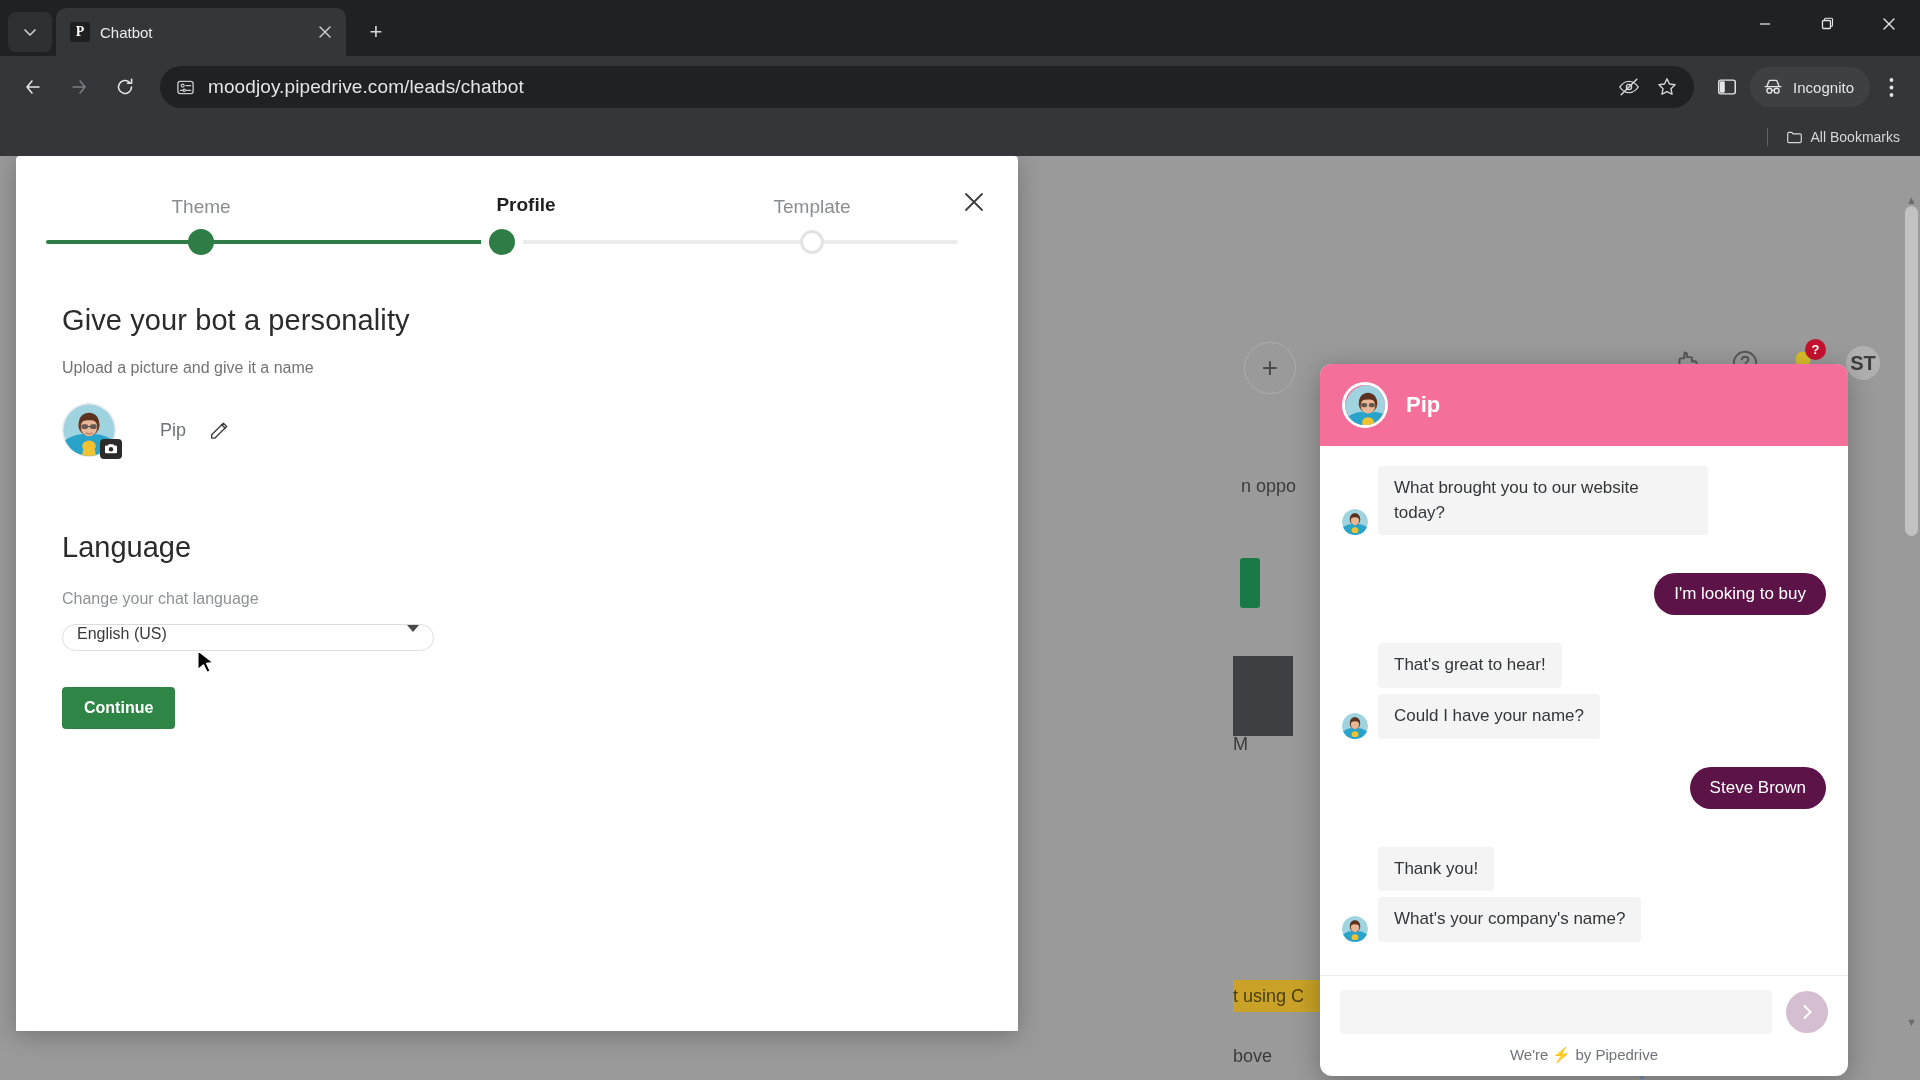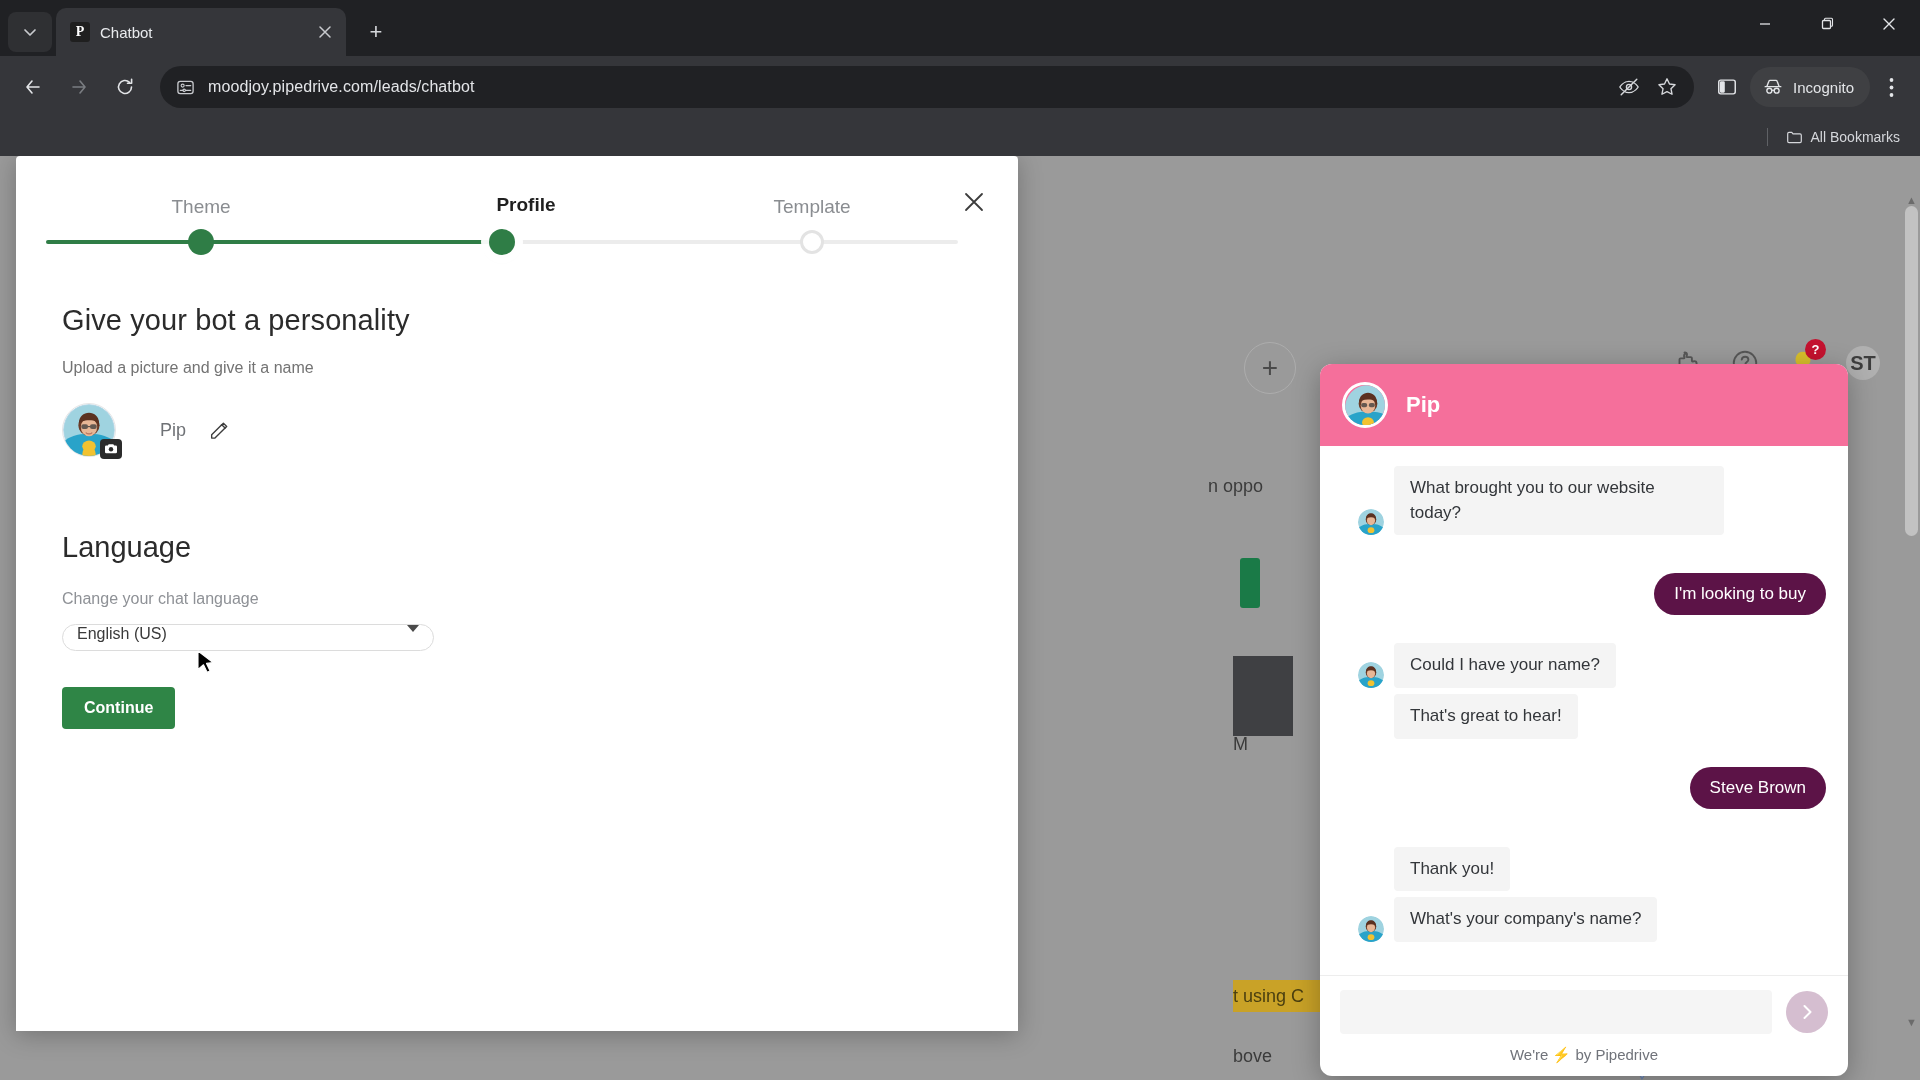--- a/index.html
+++ b/index.html
@@ -54,21 +54,21 @@
   .navbtn { width: 42px; height: 42px; border-radius: 50%; display: flex;
     align-items: center; justify-content: center; color: #e3e5e8; font-size: 20px; }
   .navbtn.disabled { color: #7a7d82; }
   .omnibox {
     flex: 1; height: 42px; background: #202124; border-radius: 21px;
     display: flex; align-items: center; padding: 0 12px 0 14px; margin: 0 10px;
     gap: 12px; position: relative;
   }
   .omni-icon { width: 22px; height: 22px; display:flex; align-items:center; justify-content:center;
     color: #c8cace; }
-  .omni-url { flex: 1; color: #e3e5e8; font-size: 16px; letter-spacing: .1px; }
+  .omni-url { flex: 1; color: #e3e5e8; font-size: 19px; letter-spacing: .1px; }
   .omni-right { display: flex; align-items: center; gap: 16px; padding-right: 4px; }
   .omni-right svg { display: block; }
   .sidepanel-btn { width: 38px; height: 38px; display:flex; align-items:center; justify-content:center; }
   .incognito-pill {
     height: 40px; border-radius: 20px; background: #3f4043; display: flex;
     align-items: center; gap: 9px; padding: 0 16px 0 12px; color: #e3e5e8; font-size: 15px;
   }
   .kebab { width: 34px; height: 40px; display:flex; align-items:center; justify-content:center;
     color:#e3e5e8; font-size: 20px; letter-spacing: 0; }
 
@@ -189,21 +189,21 @@
     display: flex; flex-direction: column; overflow: hidden;
   }
   .chat-head {
     height: 82px; background: #f56f9b; display: flex; align-items: center; gap: 18px;
     padding-left: 22px;
   }
   .chat-head-av {
     width: 46px; height: 46px; border-radius: 50%; border: 3px solid #fff; overflow: hidden;
   }
   .chat-head-name { color: #fff; font-size: 22px; font-weight: bold; }
-  .chat-msgs { flex: 1; padding: 20px 22px 10px 38px; overflow: hidden; }
+  .chat-msgs { flex: 1; padding: 20px 22px 10px 22px; overflow: hidden; }
   .row { display: flex; align-items: flex-end; gap: 10px; margin-bottom: 6px; }
   .row.me { justify-content: flex-end; }
   .msg-av { width: 26px; height: 26px; border-radius: 50%; overflow: hidden; flex: none; }
   .msg-av.ghost { visibility: hidden; }
   .bubble-bot {
     background: #f4f4f4; color: #33363a; font-size: 17px; line-height: 1.45;
     padding: 10px 16px; border-radius: 4px; max-width: 330px;
   }
   .bubble-me {
     background: #5c1347; color: #fff; font-size: 17px; font-weight: normal;
@@ -364,21 +364,21 @@
         <div class="bg-ic">
           <svg width="30" height="30" viewBox="0 0 24 24">
               <path d="M12 3a6 6 0 00-3.6 10.8c.5.4.8 1 .8 1.6v.8h5.6v-.8c0-.6.3-1.2.8-1.6A6 6 0 0012 3z" fill="#d8bf2c"></path>
               <rect x="9.6" y="17.3" width="4.8" height="1.8" rx=".9" fill="#a79222"></rect>
             </svg>
           <span class="bg-badge">?</span>
         </div>
         <div class="bg-avatar">ST</div>
       </div>
 
-      <div class="bg-txt" style="left:1208px; top:320px;">n oppo</div>
+      <div class="bg-txt" style="left:1241px; top:320px;">n oppo</div>
       <div class="bg-greenbar"></div>
       <div class="bg-darkblock"></div>
       <div class="bg-txt" style="left:1233px; top:578px;">M</div>
       <div class="bg-highlight"></div>
       <div class="bg-txt" style="left:1233px; top:830px; color:#4a3f10;">t using C</div>
       <div class="bg-txt" style="left:1233px; top:890px;">bove</div>
 
       <svg class="bg-arrow" viewBox="0 0 60 40">
         <path d="M5 4 L52 20 L30 24 L22 38 Z" fill="#9fb4d8" stroke="#6f86ad" stroke-width="1.5" stroke-linejoin="round"></path>
       </svg>
@@ -497,35 +497,35 @@
 
         <div class="gap-lg"></div>
 
         <div class="row me">
           <div class="bubble-me">I'm looking to buy</div>
         </div>
 
         <div class="gap-md"></div>
 
         <div class="row">
+          <div class="msg-av ghost"></div>
+          <div class="bubble-bot">That's great to hear!</div>
+        </div>
+        <div class="row">
           <div class="msg-av">
             <svg viewBox="0 0 54 54" width="26" height="26">
                 <circle cx="27" cy="27" r="27" fill="#9fd3e0"></circle>
                 <path d="M0 40c6-6 14-9 27-9s21 3 27 9v14H0z" fill="#29a3c9"></path>
                 <circle cx="27" cy="22" r="11" fill="#6b3a25"></circle>
                 <ellipse cx="27" cy="24" rx="8.5" ry="9.5" fill="#e8b796"></ellipse>
                 <path d="M16.5 20c0-7 5-11 10.5-11s10.5 4 10.5 11c0 2-.8 3-.8 3-.5-4-3.2-6-9.7-6-5.5 0-9.2 2-10.5 3z" fill="#5b3120"></path>
                 <ellipse cx="27" cy="44" rx="7" ry="6" fill="#f2c230"></ellipse>
               </svg>
           </div>
           <div class="bubble-bot">Could I have your name?</div>
-        </div>
-        <div class="row">
-          <div class="msg-av ghost"></div>
-          <div class="bubble-bot">That's great to hear!</div>
         </div>
 
         <div class="gap-md"></div>
 
         <div class="row me">
           <div class="bubble-me">Steve Brown</div>
         </div>
 
         <div class="gap-lg"></div>
 

